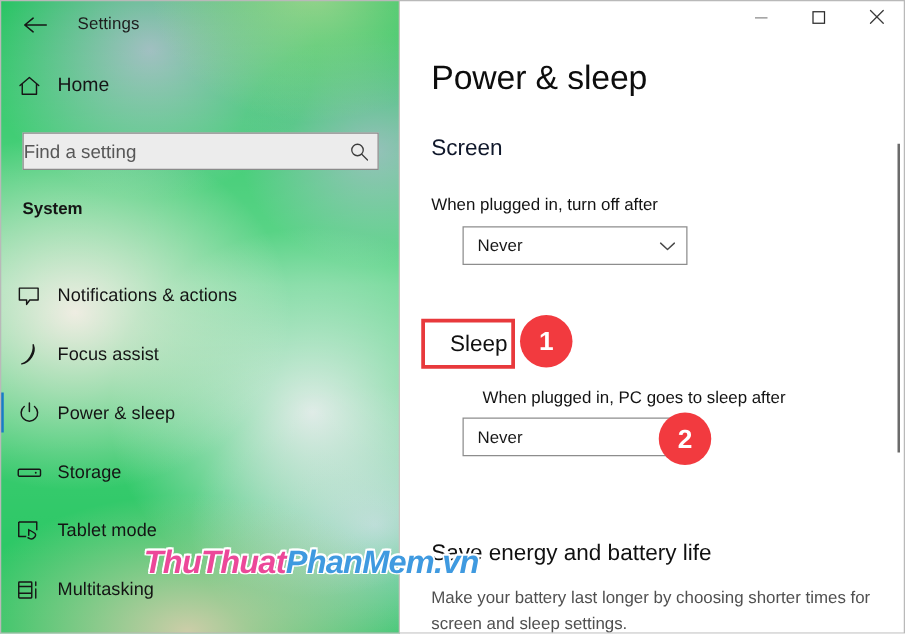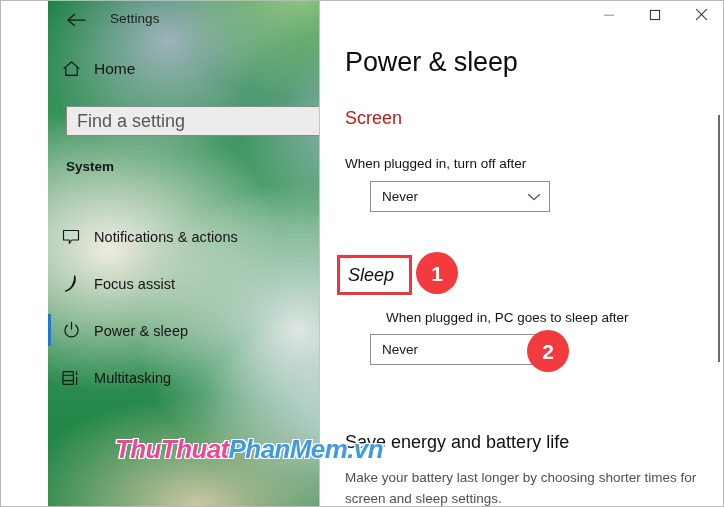--- a/index.html
+++ b/index.html
@@ -20,22 +20,21 @@
     background: #ffffff;
   }
 
   
   #sidebar {
     position: absolute;
     left: 0; top: 0;
     width: 320px;
     height: 507px;
     overflow: hidden;
-    background: #15803d;
-    margin-left: 48px;
+    background: #22c55e;
   }
   
   .tint {
     position: absolute;
     inset: 0;
     pointer-events: none;
   }
   .tint-a {
     background:
       radial-gradient(180px 150px at 250px -10px, rgba(176,214,150,0.85), rgba(176,214,150,0) 72%),
@@ -106,23 +105,23 @@
     background: #ececec;
     border: 1px solid #8a8a8a;
     display: flex; align-items: center;
   }
   #search-input {
     flex: 1;
     border: 0;
     outline: none;
     background: transparent;
     font-family: "Liberation Sans", sans-serif;
-    font-size: 18px;
+    font-size: 15px;
     color: #4a4a4a;
-    padding: 0 8px 0 10px;
+    padding: 0 8px 0 0;
   }
   #search-input::placeholder { color: #575757; opacity: 1; }
   #search-icon-wrap {
     width: 30px; height: 28px;
     display: flex; align-items: center; justify-content: center;
   }
 
   
   #sidebar-section {
     position: absolute;
@@ -196,21 +195,21 @@
     left: 25px; top: 47px;
     font-size: 27px;
     font-weight: normal;
     color: #0d0d0d;
     letter-spacing: -0.1px;
   }
 
   .sub-head {
     position: absolute;
     font-size: 18px;
-    color: #b91c1c;
+    color: #0f172a;
     letter-spacing: 0;
   }
   #screen-head { left: 25px; top: 108px; }
 
   .field-label {
     position: absolute;
     font-size: 13.5px;
     color: #131313;
   }
   #screen-field-label { left: 25px; top: 156px; }
@@ -239,24 +238,23 @@
   
   #sleep-head-box {
     position: absolute;
     left: 17px; top: 255px;
     width: 75px; height: 40px;
     border: 3px solid #e8393c;
     background: #ffffff;
   }
   #sleep-head {
     position: absolute;
-    left: 8px; top: 7px;
+    left: 20px; top: 7px;
     font-size: 18px;
     color: #101010;
-    font-style: italic;
   }
 
   #sleep-field-label { left: 25px; top: 310px; margin-left: 41px; }
   #sleep-combo { left: 25px; top: 334px; }
 
   #save-head {
     position: absolute;
     left: 25px; top: 432px;
     font-size: 18px;
     color: #101010;
@@ -388,21 +386,43 @@
         <span class="accent"></span>
         <span class="icn">
           <svg width="19" height="19" viewBox="0 0 19 19">
             <path d="M5.4 4.2 A6.6 6.6 0 1 0 13.6 4.2" fill="none" stroke="#161616" stroke-width="1.2" stroke-linecap="round"></path>
             <path d="M9.5 1.4 L9.5 8.2" fill="none" stroke="#161616" stroke-width="1.2" stroke-linecap="round"></path>
           </svg>
         </span>
         <span class="lbl">Power &amp; sleep</span>
       </div>
 
-
+      <div class="nav-item">
+        <span class="accent"></span>
+        <span class="icn">
+          <svg width="21" height="12" viewBox="0 0 21 12">
+            <rect x="1.6" y="3.4" width="17.8" height="5.6" rx="1" fill="none" stroke="#161616" stroke-width="1.15"></rect>
+            <circle cx="15.6" cy="6.2" r="0.75" fill="#161616"></circle>
+          </svg>
+        </span>
+        <span class="lbl">Storage</span>
+      </div>
+
+      <div class="nav-item">
+        <span class="accent"></span>
+        <span class="icn">
+          <svg width="20" height="19" viewBox="0 0 20 19">
+            <path d="M2 2.6 L16.4 2.6 L16.4 9.2 M2 2.6 L2 14.2 L8 14.2" fill="none" stroke="#161616" stroke-width="1.15" stroke-linejoin="round"></path>
+            <path d="M10 8.6 L10 13.2 M10 10.4 C10 9.4 11 9.1 11.6 9.6
+                     L14.8 11.6 C15.8 12.2 15.6 13.6 14.8 14.6
+                     C14 15.6 12.6 16.4 11.4 16.1 L9.4 15.2" fill="none" stroke="#161616" stroke-width="1.15" stroke-linecap="round" stroke-linejoin="round"></path>
+          </svg>
+        </span>
+        <span class="lbl">Tablet mode</span>
+      </div>
 
       <div class="nav-item">
         <span class="accent"></span>
         <span class="icn">
           <svg width="20" height="18" viewBox="0 0 20 18">
             <rect x="2" y="2.6" width="10.4" height="12.8" rx="0.6" fill="none" stroke="#161616" stroke-width="1.15"></rect>
             <path d="M2 6.2 L12.4 6.2 M2 11.6 L12.4 11.6" stroke="#161616" stroke-width="1.05"></path>
             <path d="M15.6 2.6 L15.6 5.4 M15.6 8.2 L15.6 15.4" stroke="#161616" stroke-width="1.15" stroke-linecap="round"></path>
           </svg>
         </span>

